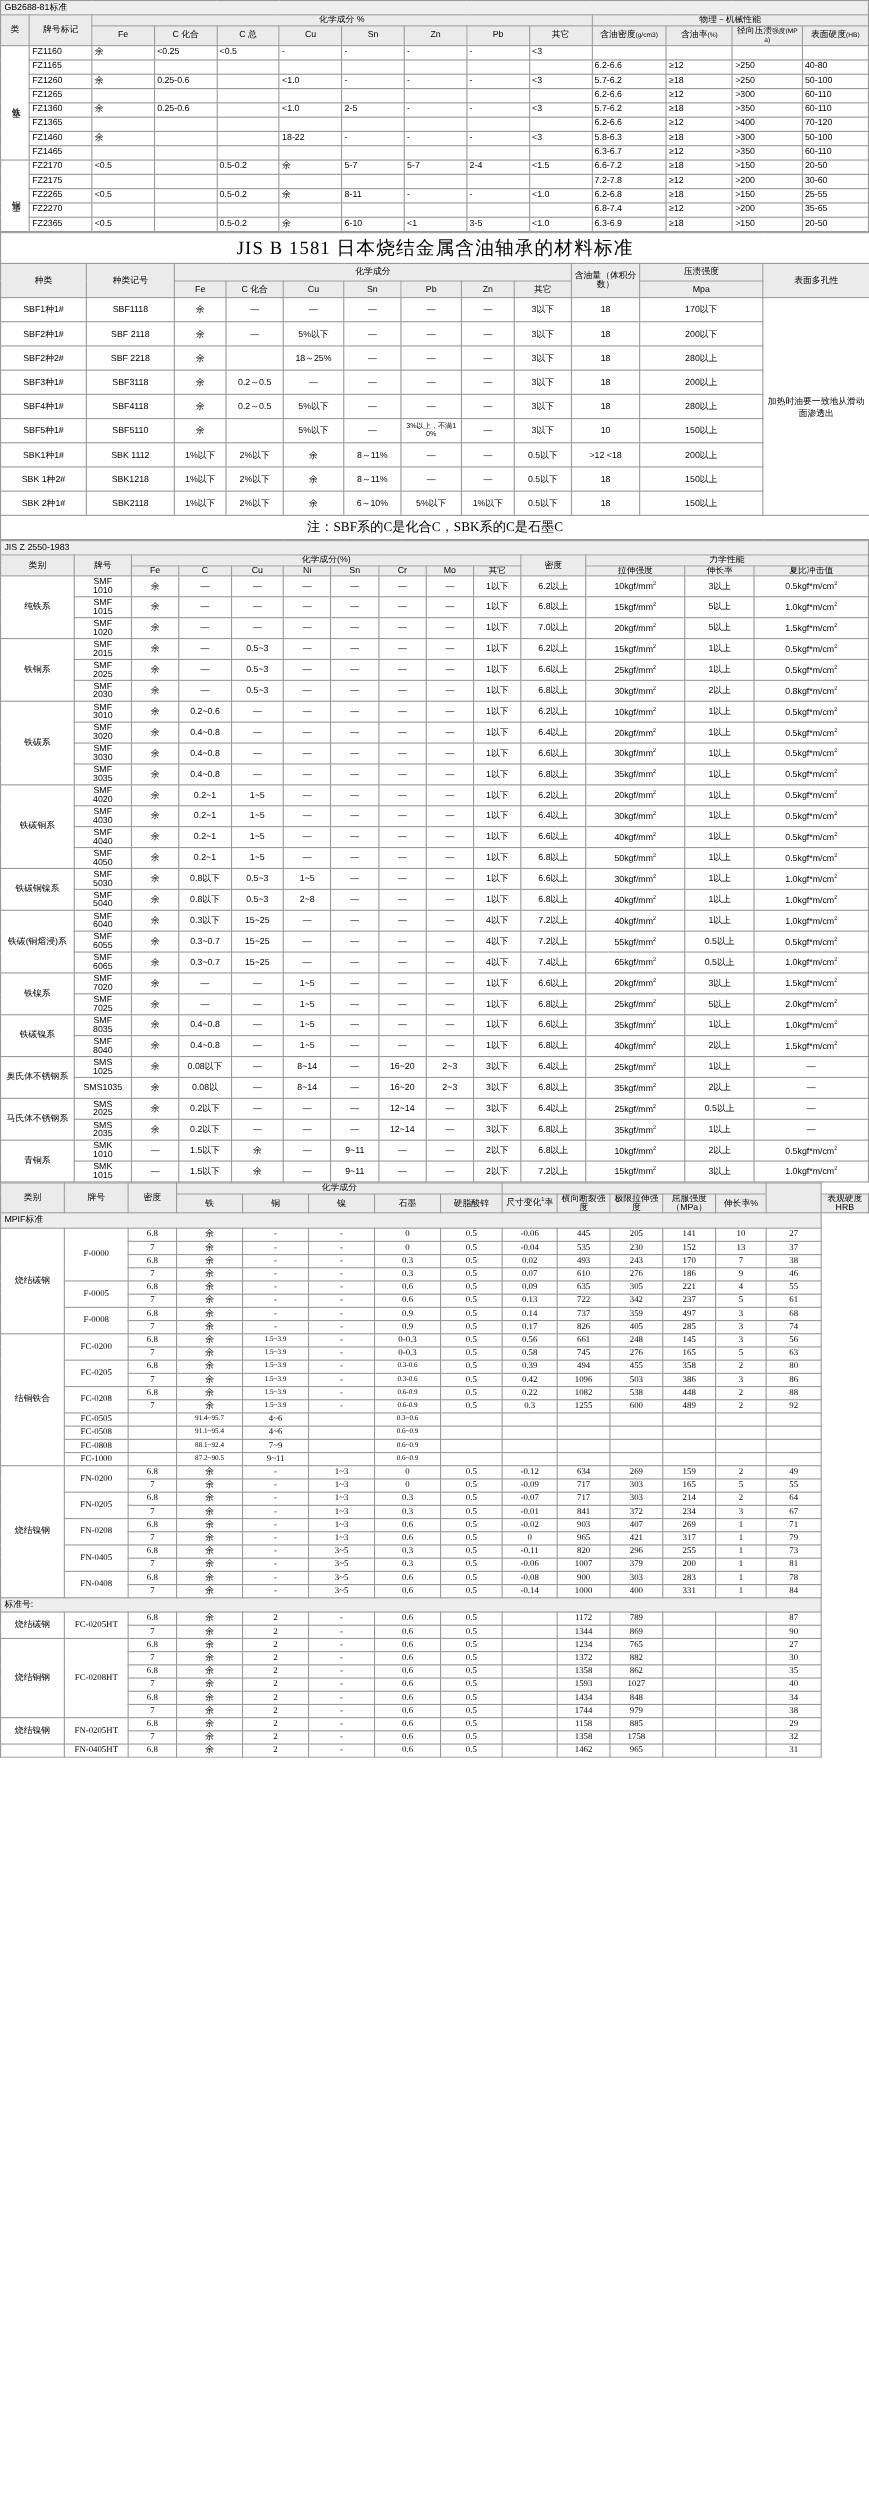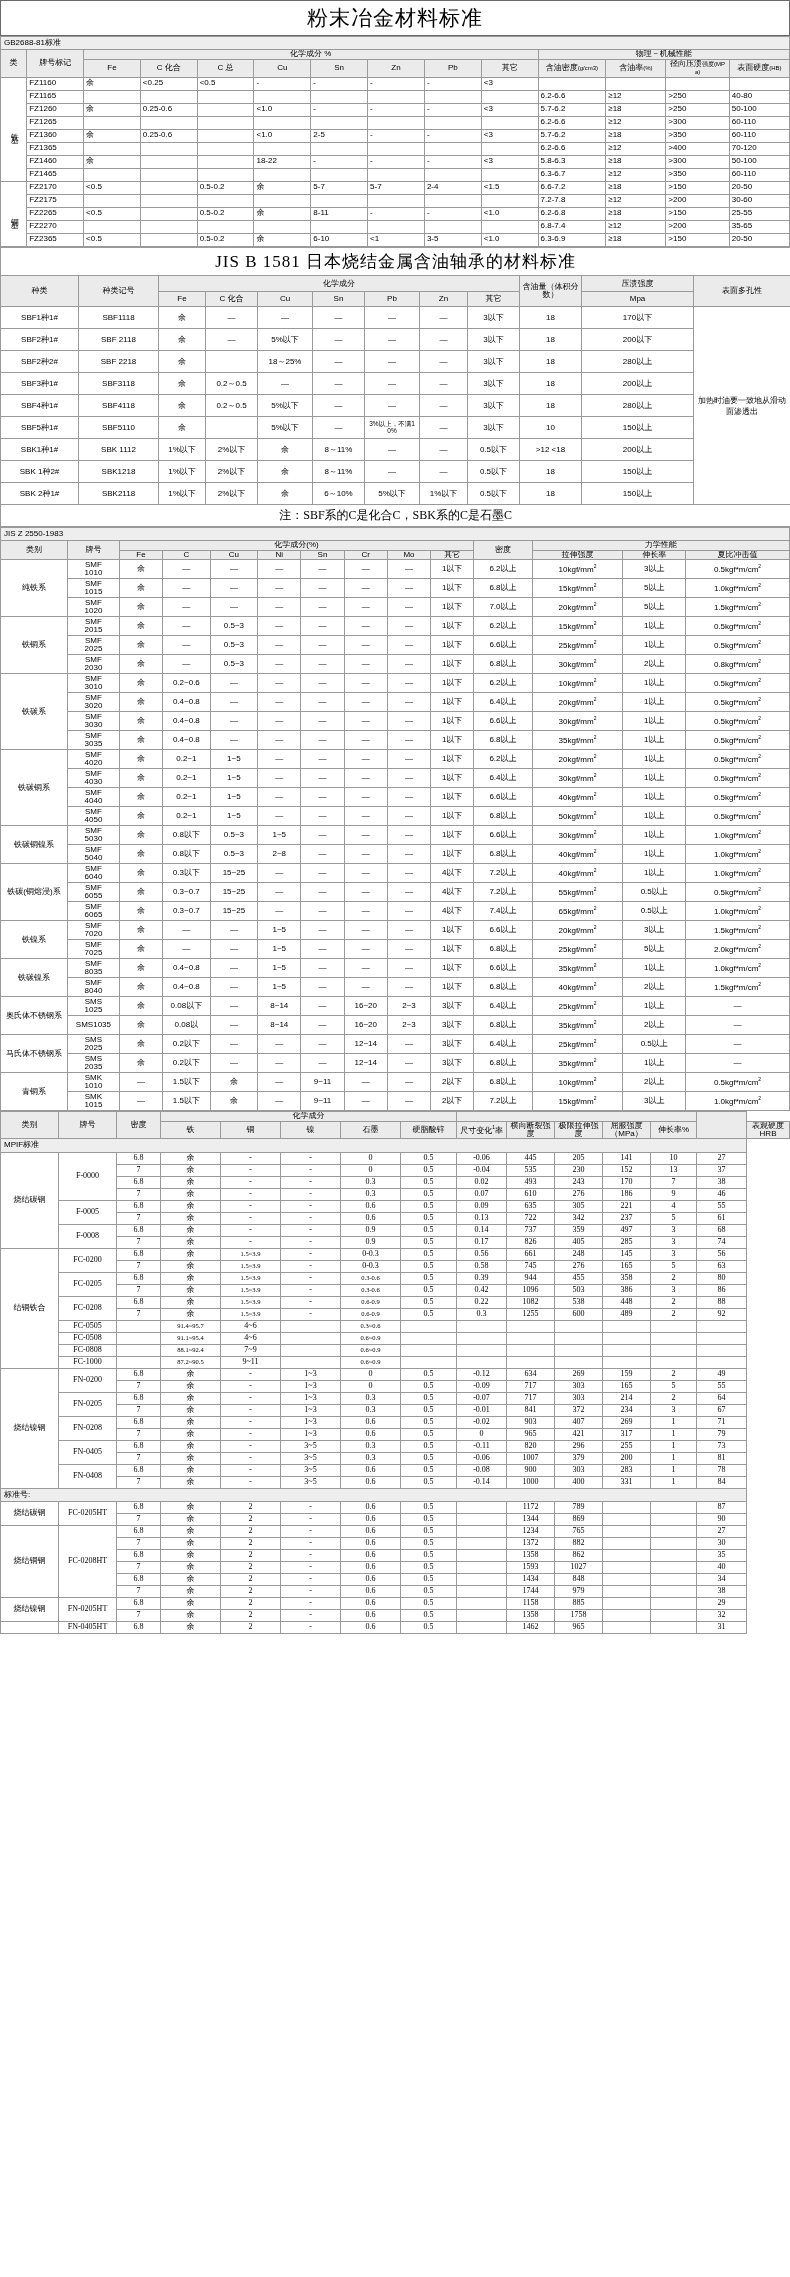--- a/index.html
+++ b/index.html
@@ -22,27 +22,20 @@
   .tiny{font-size:6.5px;}
   .mono{font-family:"Liberation Serif","DejaVu Serif",serif;}
   .rowh{height:13px;}
   sup{font-size:5px;}
 </style>
 </head>
 <body>
 
 <div id="page">
 
-  <table>
-    <tbody>
-        <tr>
-          <td class="ttl">粉末冶金材料标准</td>
-        </tr>
-  </tbody>
-    </table>
 
   <table>
     <colgroup>
       <col style="width:24px">
         <col style="width:52px">
       <col style="width:52px">
         <col style="width:52px">
         <col style="width:52px">
         <col style="width:52px">
       <col style="width:52px">
@@ -1135,21 +1128,21 @@
         </tr>
         <tr class="rowh" style="height: 12px;">
           <td class="c mono" rowspan="2">FC-0205</td>
           <td class="c mono">6.8</td>
           <td class="c mono">余</td>
           <td class="c tiny mono">1.5~3.9</td>
           <td class="c mono">-</td>
           <td class="c tiny mono">0.3-0.6</td>
           <td class="c mono">0.5</td>
           <td class="c mono">0.39</td>
-          <td class="c mono">944</td>
+          <td class="c mono">494</td>
           <td class="c mono">455</td>
           <td class="c mono">358</td>
           <td class="c mono">2</td>
           <td class="c mono">80</td>
         </tr>
         <tr class="rowh" style="height: 12px;">
           <td class="c mono">7</td>
           <td class="c mono">余</td>
           <td class="c tiny mono">1.5~3.9</td>
           <td class="c mono">-</td>

